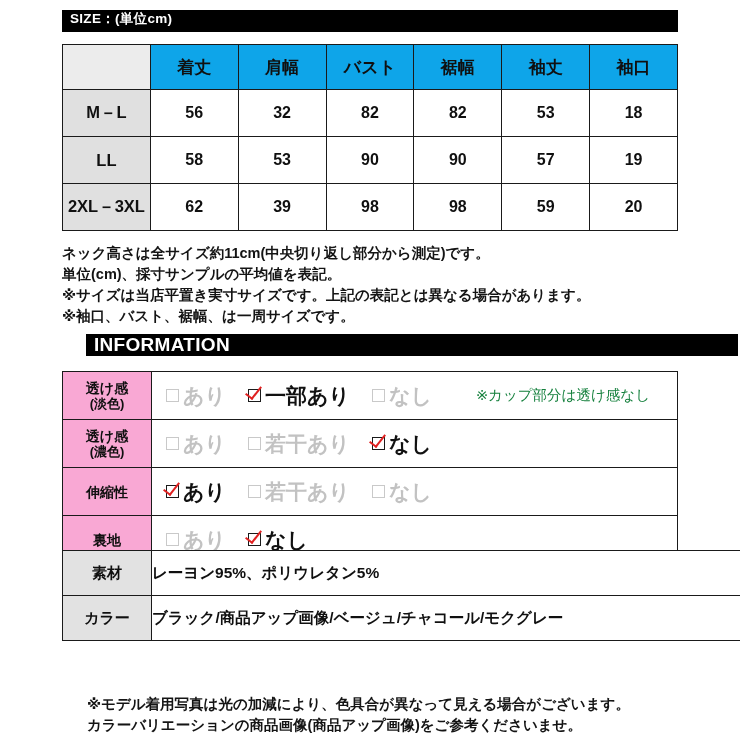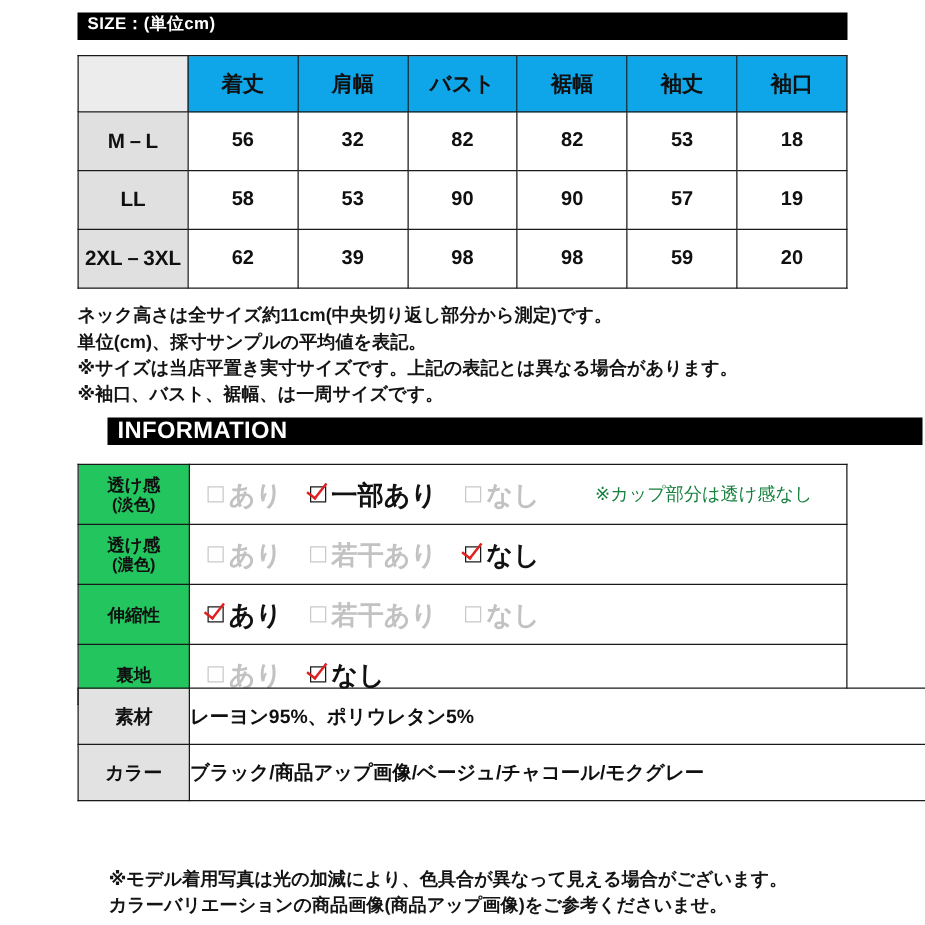--- a/index.html
+++ b/index.html
@@ -99,21 +99,21 @@
   #size-notes { top: 243px; }
   #bottom-notes { top: 694px; margin-left: 25px; }
 
   
   #info-table {
     left: 62px;
     top: 371px;
     width: 616px;
   }
   #info-table td.rowlabel {
-    background: #22c55e;
+    background: #f9a8d4;
     width: 88px;
     height: 47px;
     font-size: 14px;
     line-height: 16px;
     font-weight: bold;
   }
   #info-table td.rowlabel .sub { font-size: 13px; display: block; }
   #info-table td.opts {
     text-align: left;
     padding-left: 14px;

